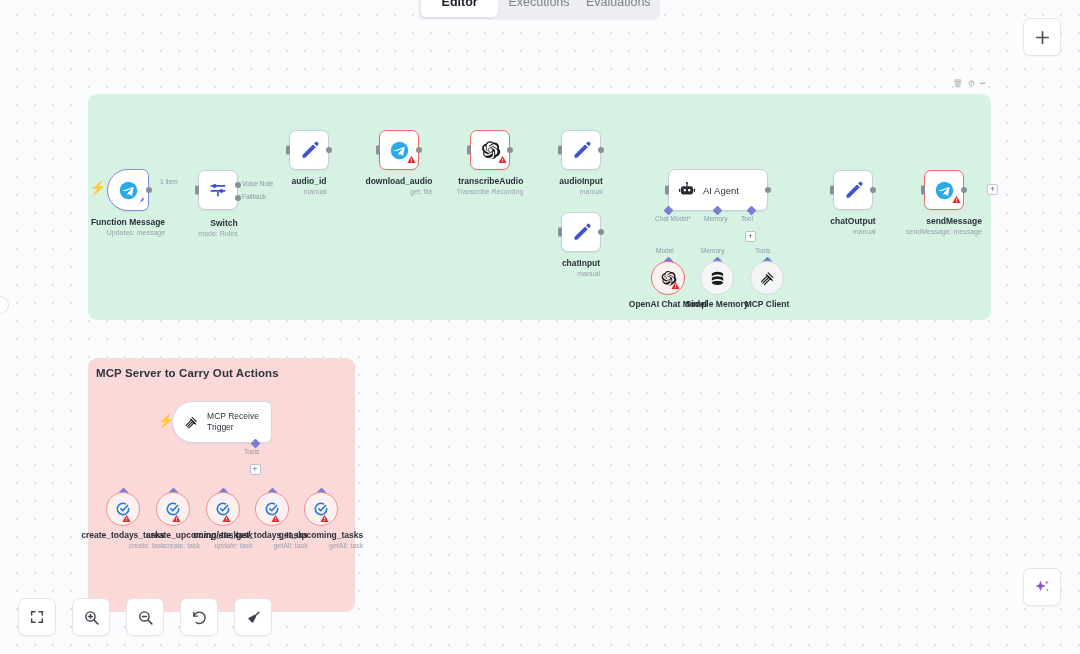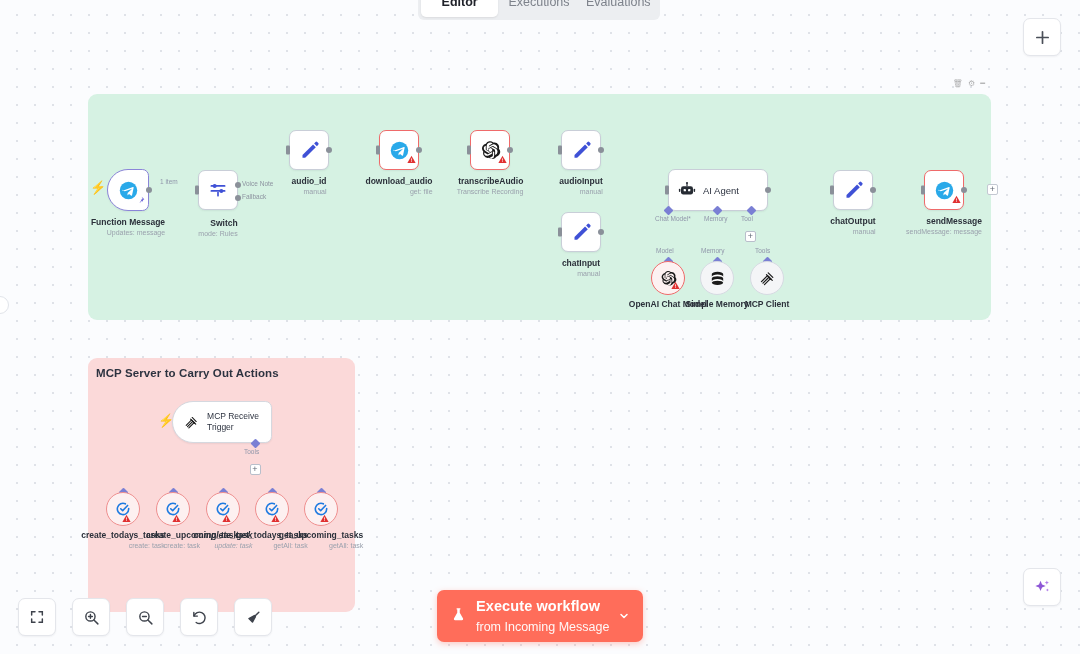--- a/index.html
+++ b/index.html
@@ -642,31 +642,15 @@
         </svg>
     </div>
     <div class="sqbtn">
       <svg width="17" height="17" viewBox="0 0 24 24" fill="none" stroke="#3e434c" stroke-width="2" stroke-linecap="round" stroke-linejoin="round">
           <path d="M19.5 4.5L12 12"></path>
           <path d="M13.2 9.3l-7.6 4.2 4.9 4.9 4.2-7.6z" fill="#3e434c"></path>
         </svg>
     </div>
   </div>
 
-  <div id="execute-workflow-button">
-    <span class="flask">
-      <svg width="15" height="17" viewBox="0 0 24 24">
-          <path d="M9 2h6v2h-1v5.2l5.3 9.2A2 2 0 0117.6 21H6.4a2 2 0 01-1.7-2.6L10 9.2V4H9z" fill="#fff"></path>
-        </svg>
-    </span>
-    <span class="exec-text">
-      <span class="exec-main">Execute workflow</span><br>
-      <span class="exec-sub">from Incoming Message</span>
-    </span>
-    <span class="exec-caret">
-      <svg width="12" height="12" viewBox="0 0 24 24" fill="none" stroke="#fff" stroke-width="3" stroke-linecap="round" stroke-linejoin="round">
-          <path d="M6 9l6 6 6-6"></path>
-        </svg>
-    </span>
-  </div>
 
   <div id="left-handle"></div>
 </div>
 
 </body></html>

